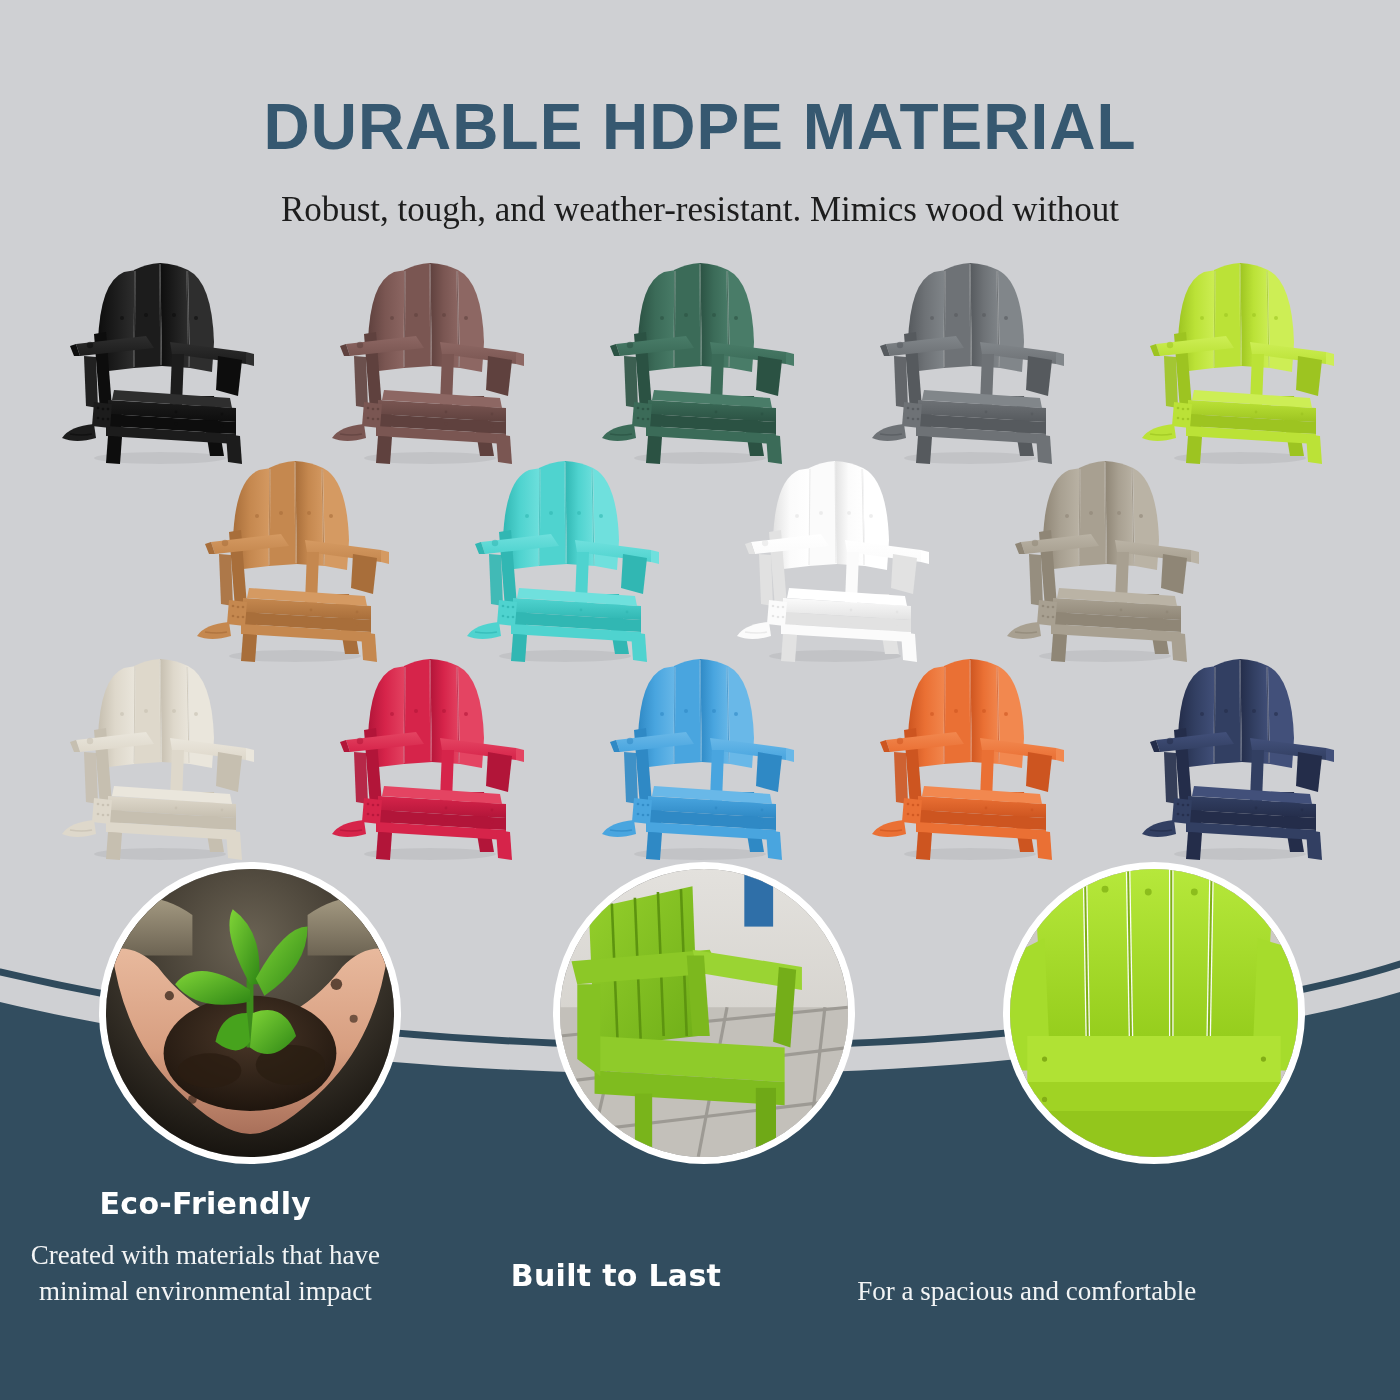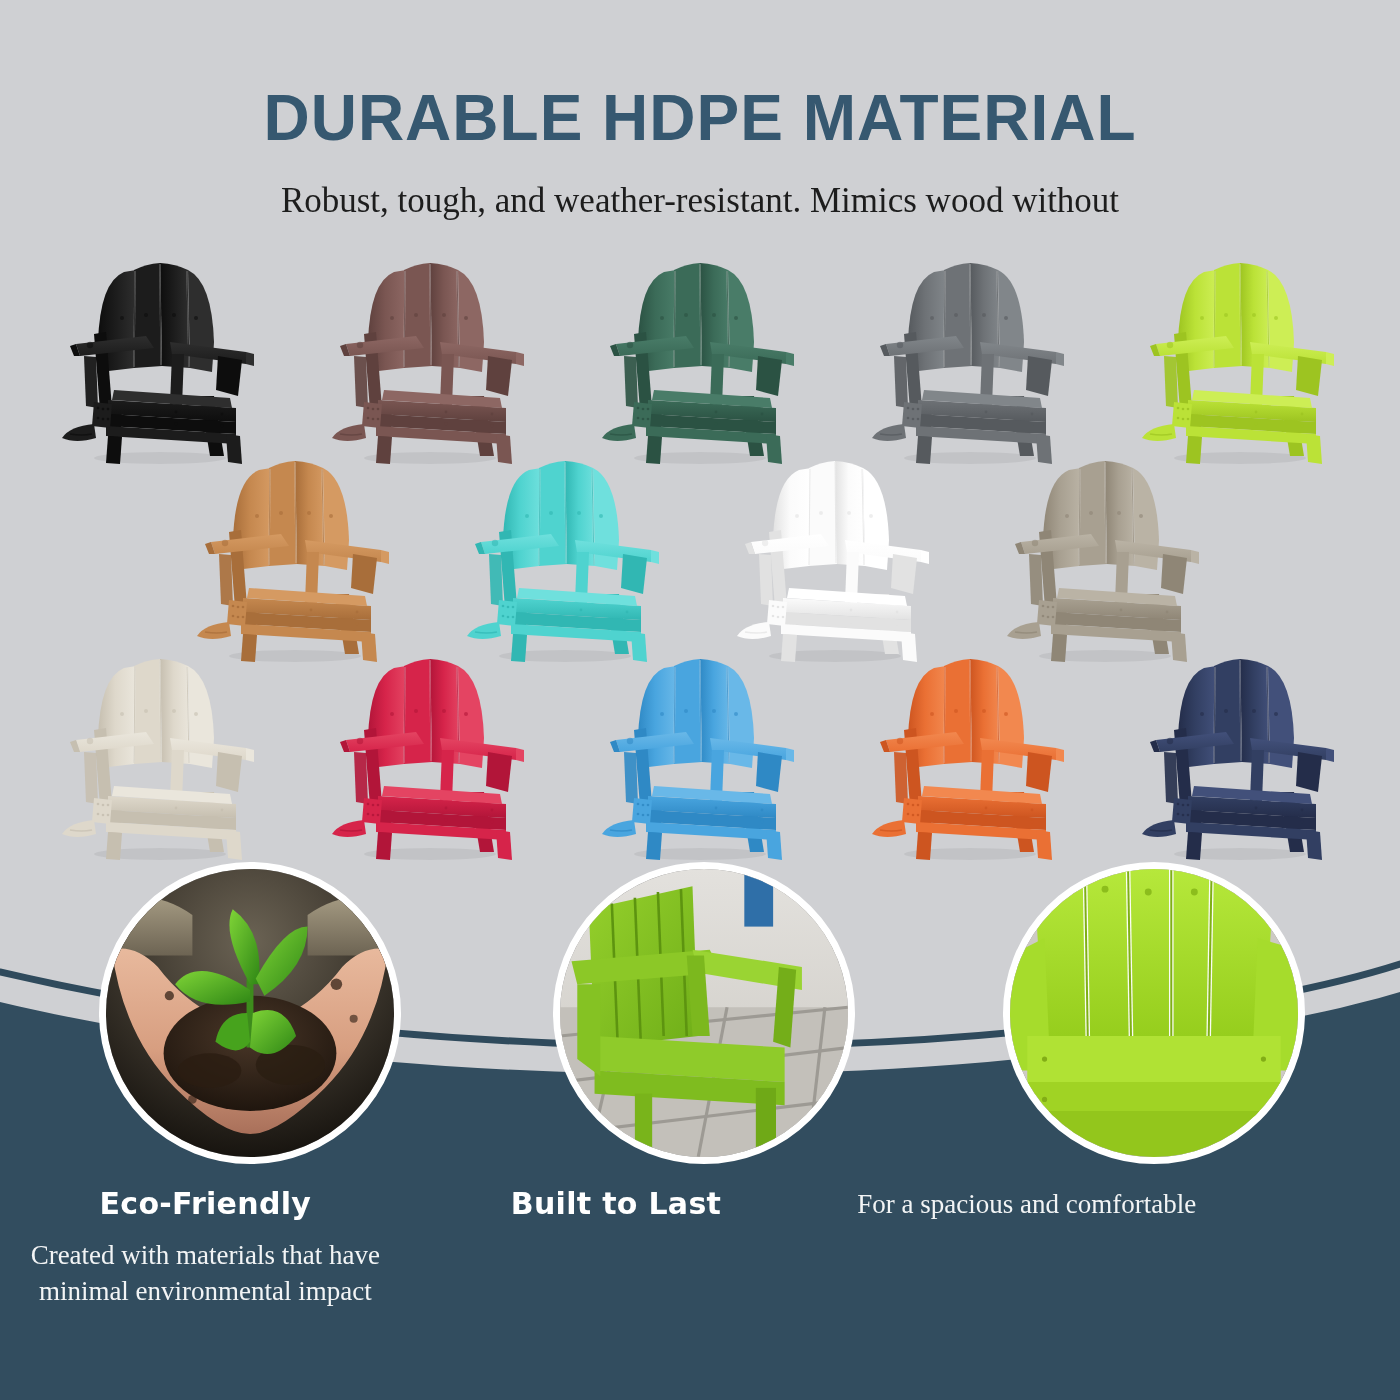--- a/index.html
+++ b/index.html
@@ -6,21 +6,21 @@
   html,body { width:1400px; height:1400px; }
   body{
     background:#cfd0d3;
     font-family:"Liberation Sans", sans-serif;
     position:relative;
     overflow:hidden;
   }
   .page{ position:relative; width:1400px; height:1400px; }
 
   
-  .header{ position:absolute; top:8px; left:0; width:1400px; text-align:center; }
+  .header{ position:absolute; top:17px; left:0; width:1400px; text-align:center; }
   .title{
     font-family:"Liberation Sans", sans-serif;
     font-weight:bold;
     font-size:64px;
     letter-spacing:1px;
     color:#365870;
     margin-top:78px;
     line-height:1.0;
   }
   .subtitle{
@@ -58,20 +58,21 @@
   }
   .c1{ left:99px; top:0; }
   .c2{ left:553px; top:0; }
   .c3{ left:1003px; top:0; }
   .photo{ width:100%; height:100%; display:block; }
 
   
   .features{
     position:absolute; left:0; top:1186px; width:1232px;
     display:flex;
+    align-items:flex-end;
   }
   .feature{ width:466px; text-align:center; padding:0 18px; }
   .f-title{
     font-family:"DejaVu Sans", sans-serif;
     font-weight:bold;
     font-size:30px;
     color:#ffffff;
     letter-spacing:0.3px;
     margin-bottom:16px;
   }

